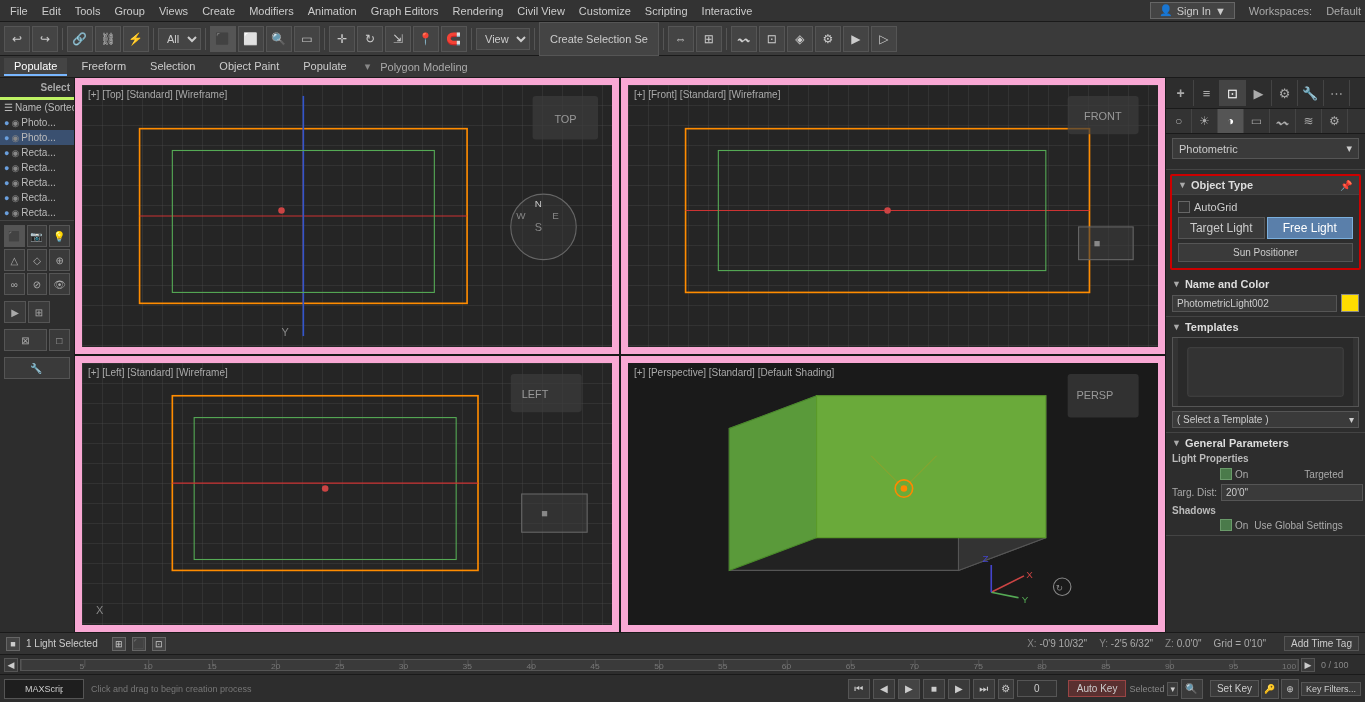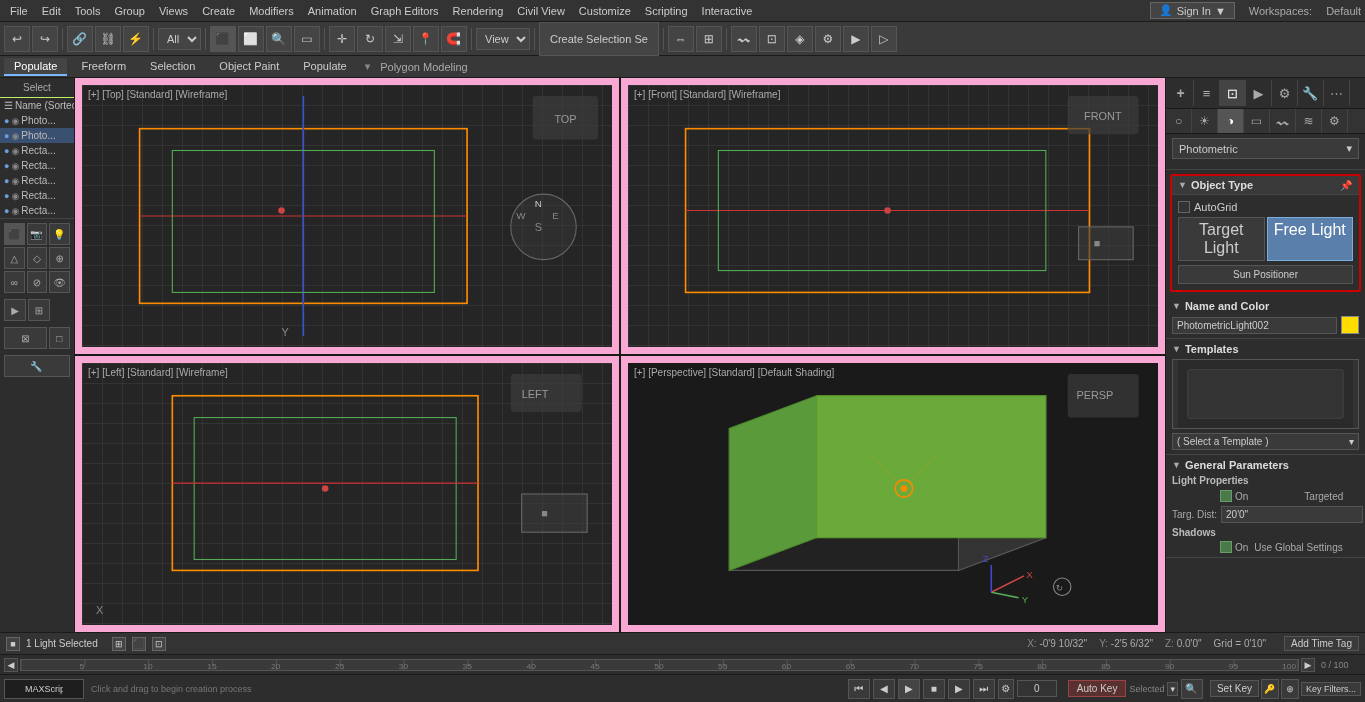--- a/index.html
+++ b/index.html
@@ -141,22 +141,23 @@
       background: #2d2d2d;
       border-right: 1px solid #1a1a1a;
       display: flex;
       flex-direction: column;
       overflow-y: auto;
     }
     .sidebar-header {
       padding: 4px;
       font-size: 10px;
       color: #aaa;
-      border-bottom: 1px solid #bef264;
-      text-align: center;
+      border-bottom: 3px solid #bef264;
+      text-align: right;
+      font-weight: bold;
     }
     .sidebar-item {
       display: flex;
       align-items: center;
       padding: 2px 4px;
       cursor: pointer;
       font-size: 10px;
       color: #bbb;
       gap: 2px;
       white-space: nowrap;
@@ -323,21 +324,21 @@
       display: flex;
       gap: 2px;
       margin-bottom: 4px;
     }
     .light-type-btn {
       flex: 1;
       padding: 3px 4px;
       background: #3a3a3a;
       border: 1px solid #555;
       color: #ccc;
-      font-size: 16px;
+      font-size: 12px;
       cursor: pointer;
       text-align: center;
     }
     .light-type-btn.active {
       background: #5a7faa;
       border-color: #7aafdd;
       color: #fff;
     }
     .sun-positioner-btn {
       width: 100%;

